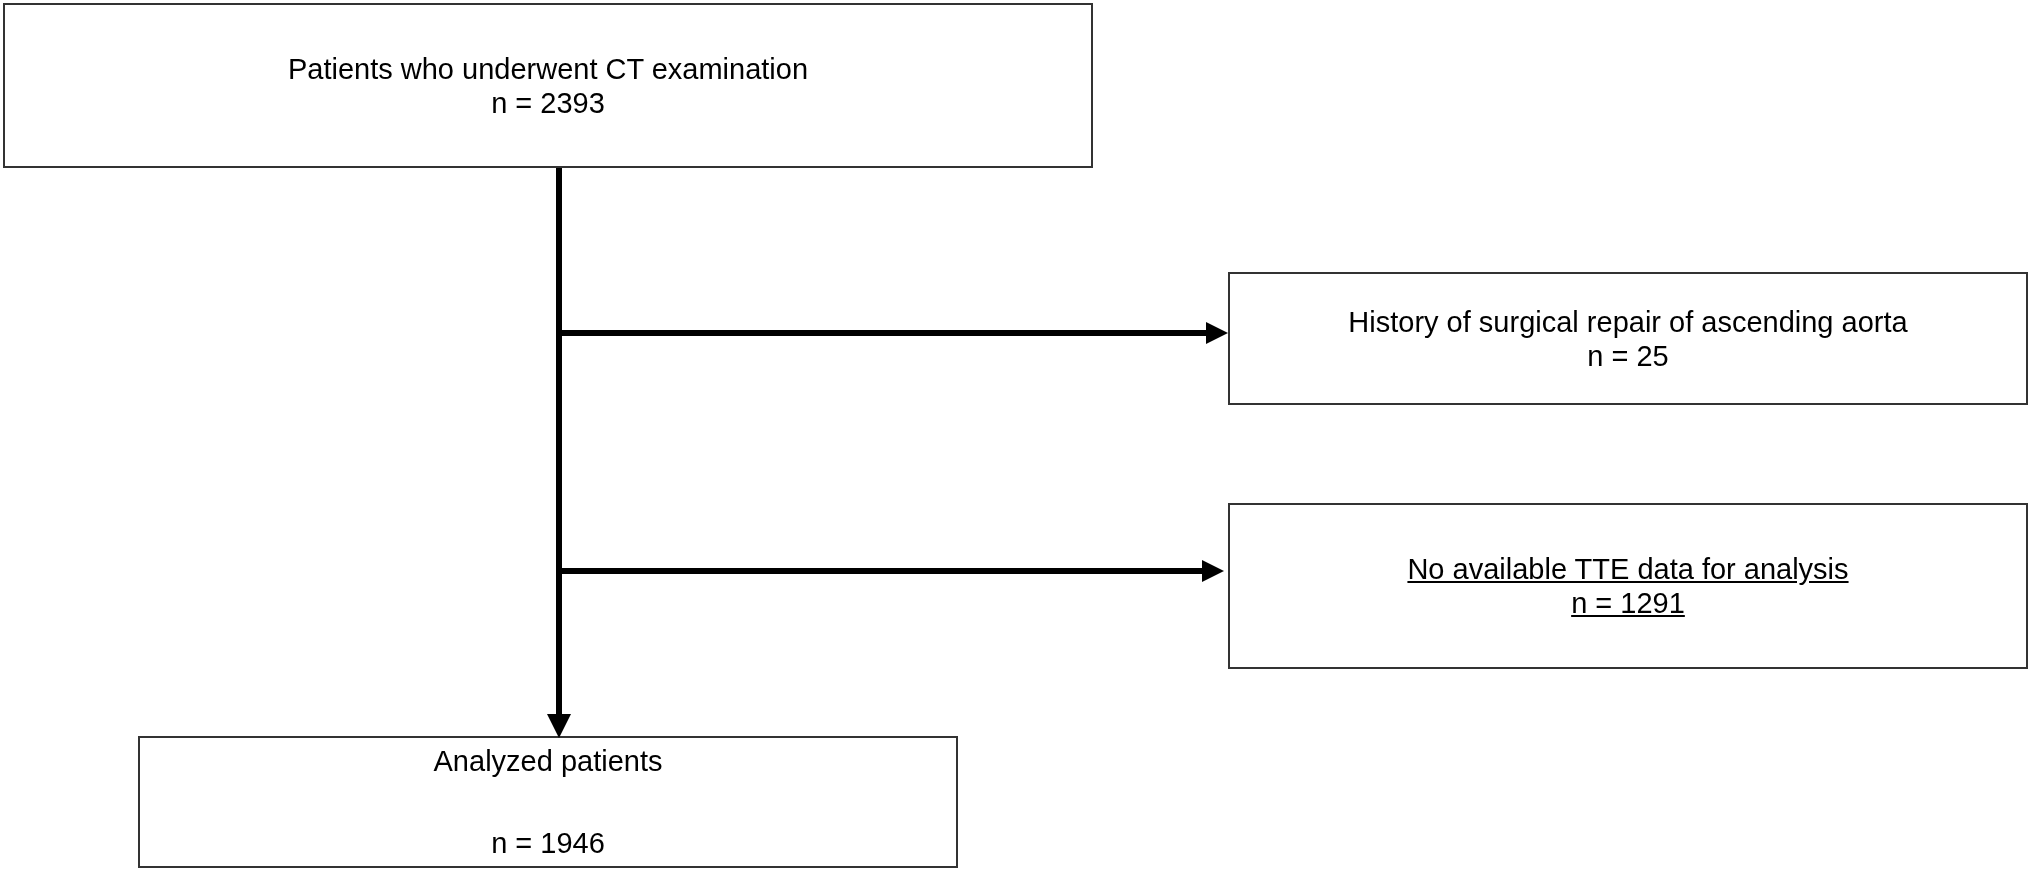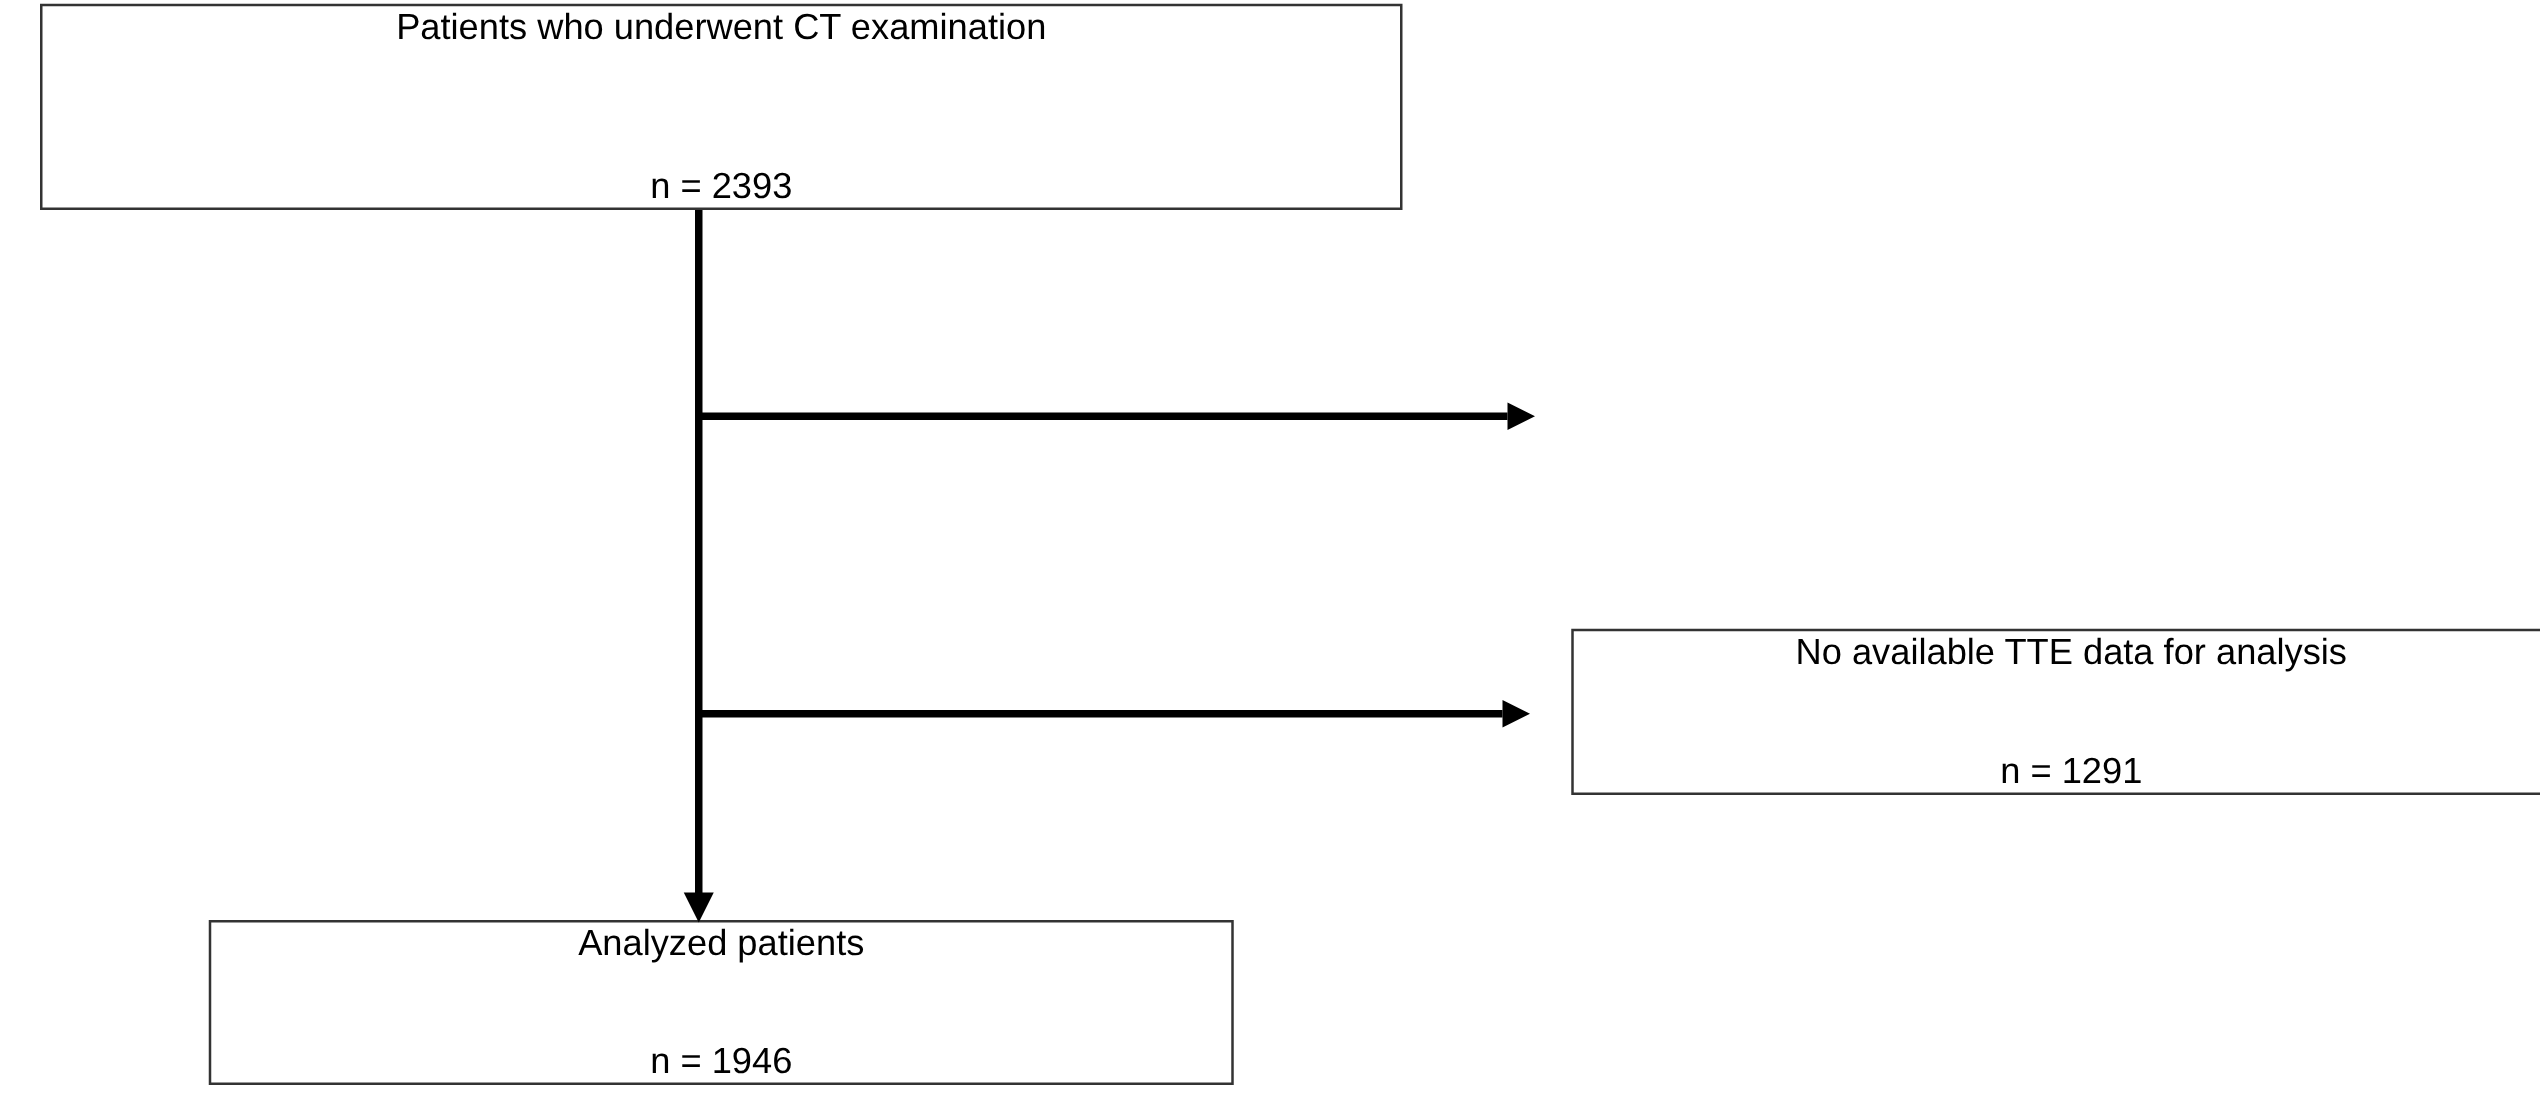--- a/index.html
+++ b/index.html
@@ -17,31 +17,30 @@
     overflow: hidden;
   }
   .box {
     position: absolute;
     box-sizing: border-box;
     border: 2px solid #333333;
     background: #ffffff;
     display: flex;
     flex-direction: column;
     align-items: center;
-    justify-content: space-between;
+    justify-content: center;
     text-align: center;
     font-size: 29px;
     line-height: 34px;
-    margin-left: 29px;
   }
   .box .line { white-space: nowrap; }
 
   .node-top    { left: 3px;    top: 3px;   width: 1090px; height: 165px; }
   .node-excl1  { left: 1228px; top: 272px; width: 800px;  height: 133px; }
-  .node-excl2  { left: 1228px; top: 503px; width: 800px;  height: 133px; }
+  .node-excl2  { left: 1228px; top: 503px; width: 800px;  height: 166px; text-decoration: underline; }
   .node-bottom { left: 138px;  top: 736px; width: 820px;  height: 132px; gap: 48px; }
 
   .connector {
     position: absolute;
     background: #000000;
   }
   .stem     { left: 556px;  top: 168px; width: 6px;   height: 548px; }
   .branch1  { left: 556px;  top: 330px; width: 650px; height: 6px; }
   .branch2  { left: 556px;  top: 568px; width: 646px; height: 6px; }
 
@@ -75,20 +74,24 @@
 </head>
 <body>
 
 <div class="canvas">
 
   <div class="box node-top">
     <div class="line">Patients who underwent CT examination</div>
     <div class="line">n = 2393</div>
   </div>
 
+  <div class="box node-excl1">
+    <div class="line">History of surgical repair of ascending aorta</div>
+    <div class="line">n = 25</div>
+  </div>
 
   <div class="box node-excl2">
     <div class="line">No available TTE data for analysis</div>
     <div class="line">n = 1291</div>
   </div>
 
   <div class="box node-bottom">
     <div class="line">Analyzed patients</div>
     <div class="line">n = 1946</div>
   </div>

